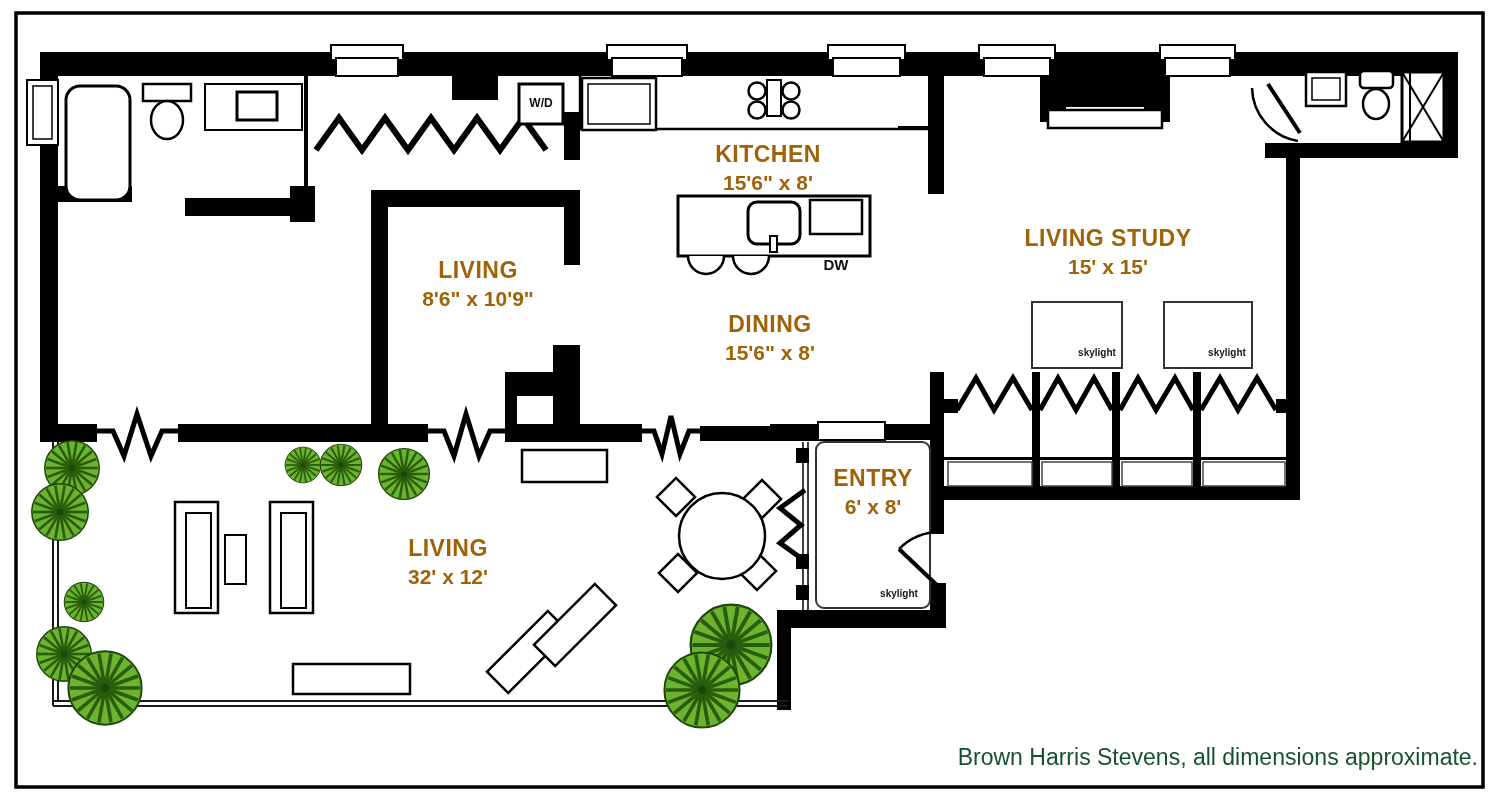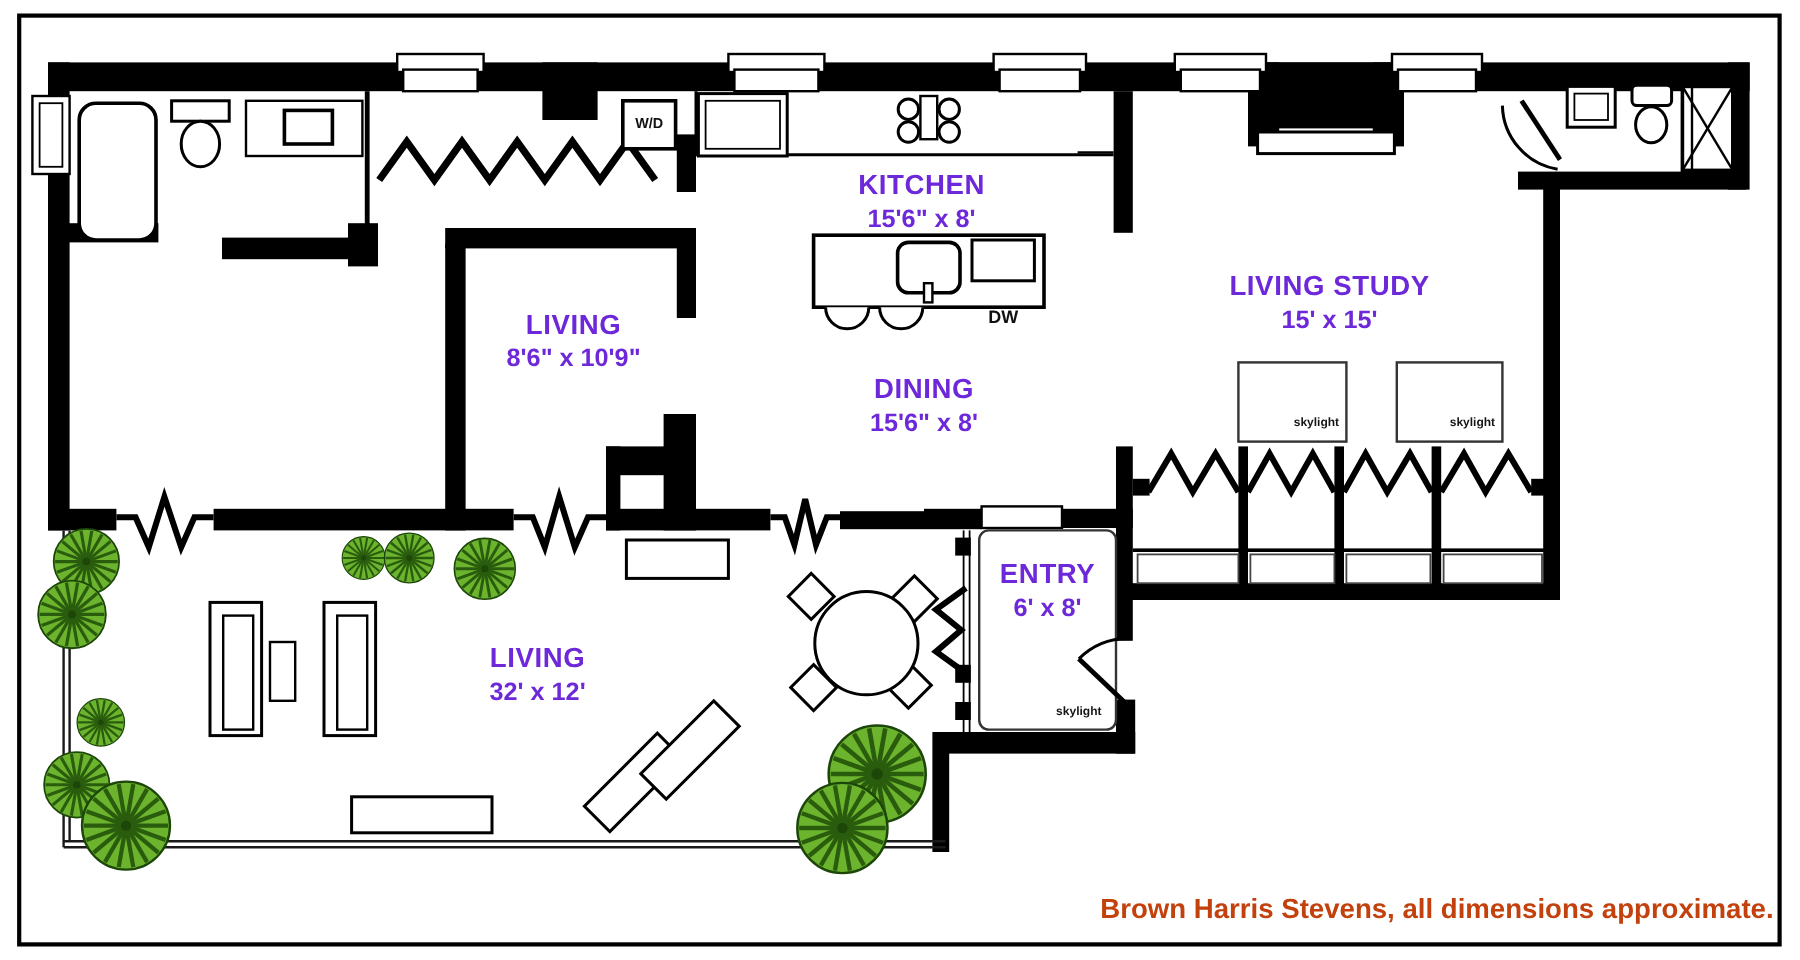--- a/index.html
+++ b/index.html
@@ -1,25 +1,25 @@
 <!DOCTYPE html>
 <html><head>
 <meta charset="utf-8">
 <style>
   html,body{margin:0;padding:0;background:#fff;}
   .plan{position:relative;width:1500px;height:800px;background:#ffffff;overflow:hidden;
         font-family:"Liberation Sans", sans-serif;}
   .plan svg{position:absolute;left:0;top:0;}
-  .room-label{position:absolute;transform:translateX(-50%);text-align:center;color:#6d28d9;font-weight:bold;white-space:nowrap;}
+  .room-label{position:absolute;transform:translateX(-50%);text-align:center;color:#a16207;font-weight:bold;white-space:nowrap;}
   .room-name{font-size:23px;line-height:29px;letter-spacing:.5px;}
   .room-dims{font-size:21px;line-height:27px;}
   .tiny-label{position:absolute;transform:translateX(-50%);font-size:10px;font-weight:bold;color:#151515;white-space:nowrap;}
   .wd-label{position:absolute;transform:translateX(-50%);font-size:12px;font-weight:bold;color:#111;}
   .dw-label{position:absolute;transform:translateX(-50%);font-size:15px;font-weight:bold;color:#111;margin-top:48px;}
-  .footer-credit{position:absolute;right:22px;top:744px;font-size:23px;font-weight:bold;color:#c2410c;white-space:nowrap;}
+  .footer-credit{position:absolute;right:22px;top:744px;font-size:23px;font-weight:normal;color:#14532d;white-space:nowrap;}
 </style>
 </head>
 <body>
 
 <div class="plan">
 
   <svg width="1500" height="800" viewBox="0 0 1500 800">
     <defs>
       <symbol id="tree" viewBox="-50 -50 100 100">
         <circle r="47" fill="#6cb42e" stroke="#1c4709" stroke-width="2.5"></circle>

